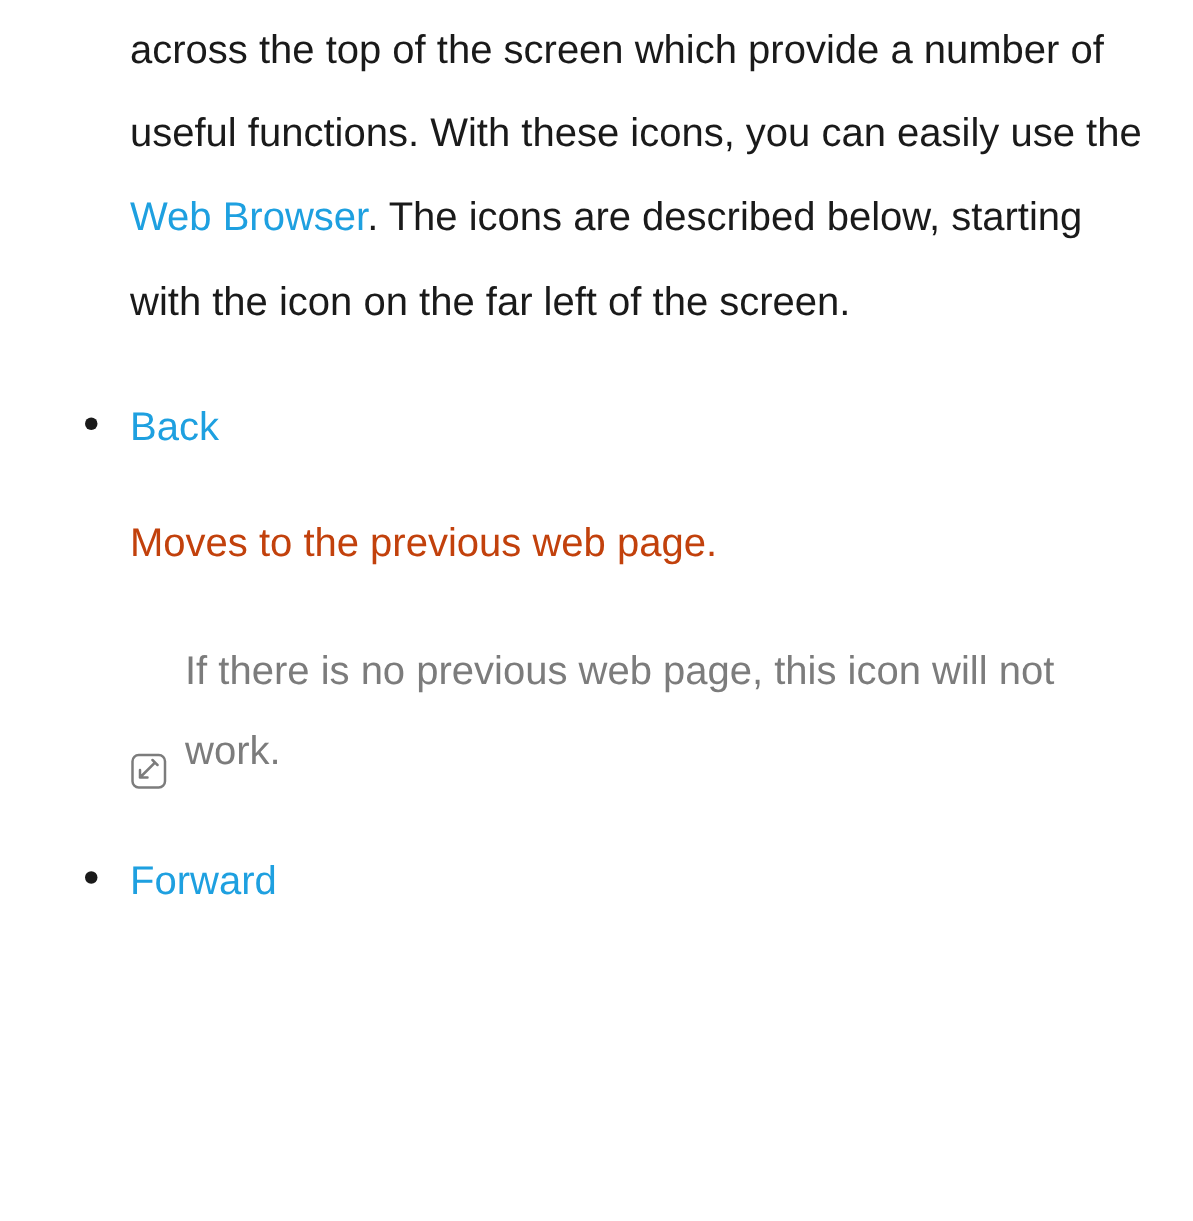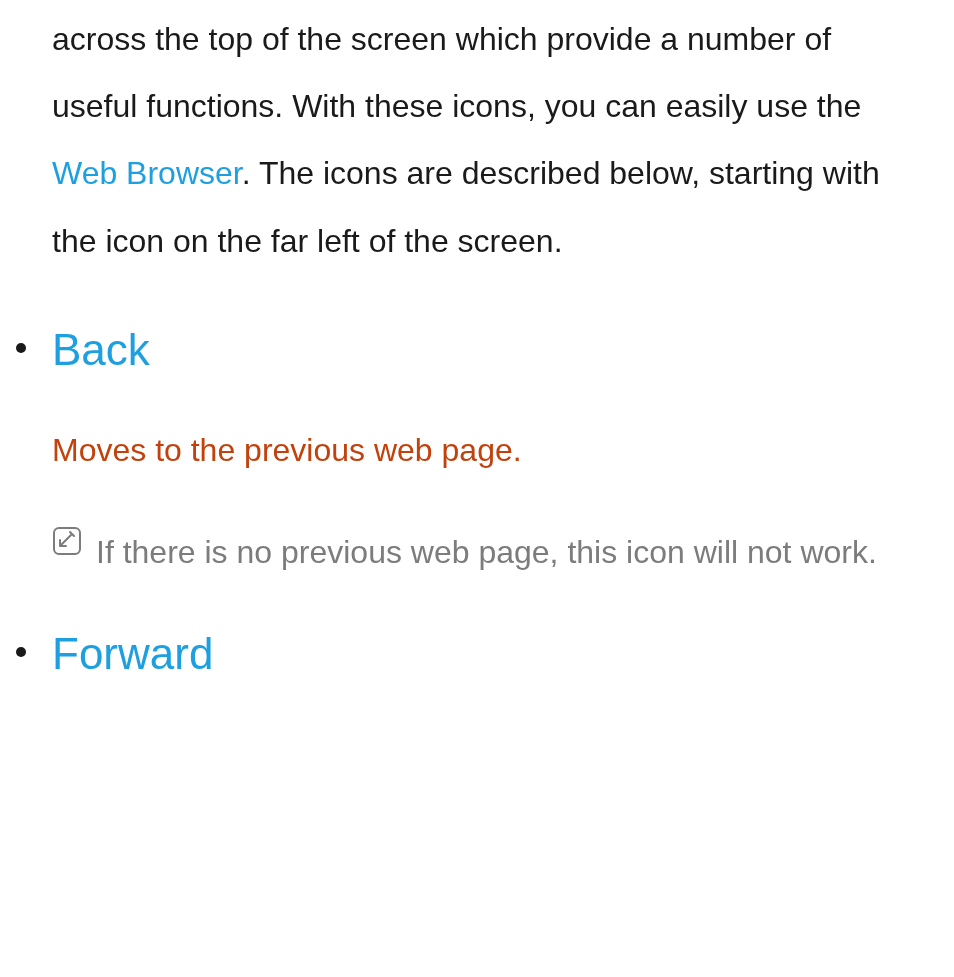--- a/index.html
+++ b/index.html
@@ -6,21 +6,21 @@
     body {
       width: 954px;
       height: 977px;
       background: #ffffff;
       font-family: Arial, Helvetica, sans-serif;
       color: #1a1a1a;
       padding-top: 6px;
       overflow: hidden;
     }
     .content {
-      padding-left: 52px;
+      padding-left: 104px;
       padding-right: 30px;
     }
     .intro-para {
       font-size: 32px;
       line-height: 2.1;
       color: #1a1a1a;
     }
     .link-text {
       color: #1ea0e0;
     }
@@ -38,52 +38,52 @@
       height: 10px;
       border-radius: 50%;
       background: #1a1a1a;
       flex-shrink: 0;
       margin-right: 26px;
       position: relative;
       top: -2px;
       align-self: center;
     }
     .bullet-title {
-      font-size: 44px;
+      font-size: 32px;
       color: #1ea0e0;
       line-height: 1.4;
     }
     .bullet-desc {
       font-size: 32px;
       color: #c2410c;
       line-height: 2.0;
       margin-top: 38px;
     }
     .note-block {
       display: flex;
-      align-items: flex-start;
+      align-items: flex-end;
       margin-top: 38px;
       padding-left: 0;
     }
     .note-icon {
       flex-shrink: 0;
       width: 30px;
       height: 30px;
       margin-right: 14px;
       margin-top: 6px;
     }
     .note-icon svg { display: block; }
     .note-text {
       font-size: 32px;
       color: #7c7c7c;
       line-height: 2.0;
       padding-right: 10px;
     }
     .bullet-item.second {
-      margin-top: 39px;
+      margin-top: 50px;
     }
   </style>
 </head>
 <body>
 
 <div class="content">
 
   <p class="intro-para">
     <span>across the top of the screen which provide a number of useful functions. With these icons, you can easily use the </span><span class="link-text">Web Browser</span><span>. The icons are described below, starting with the icon on the far left of the screen.</span>
   </p>

